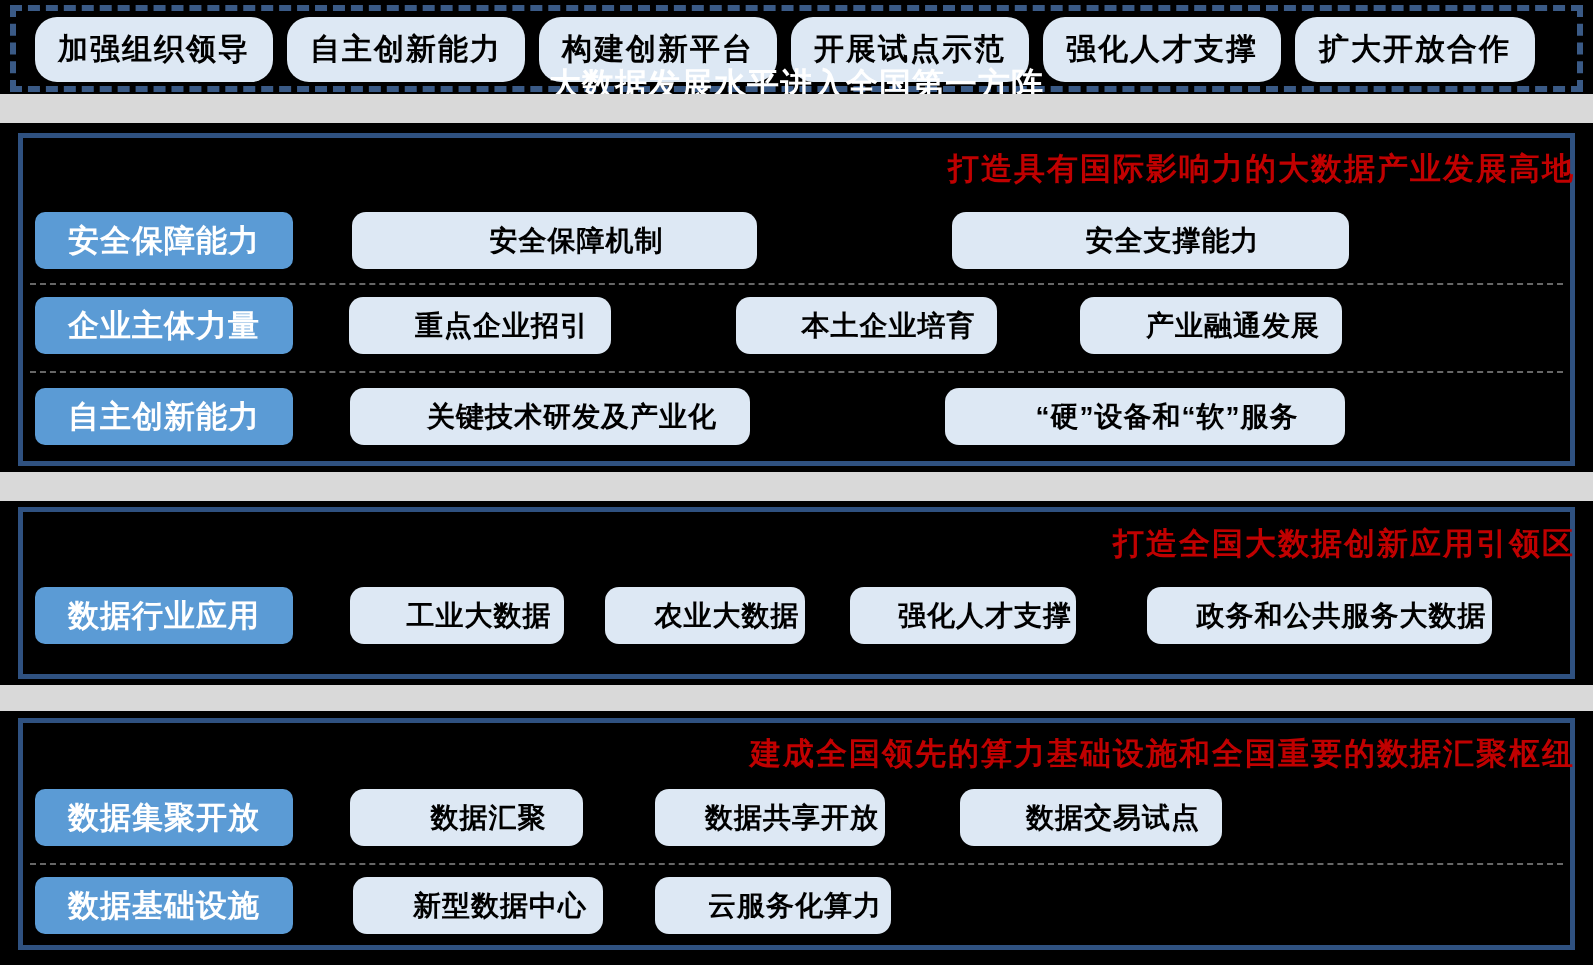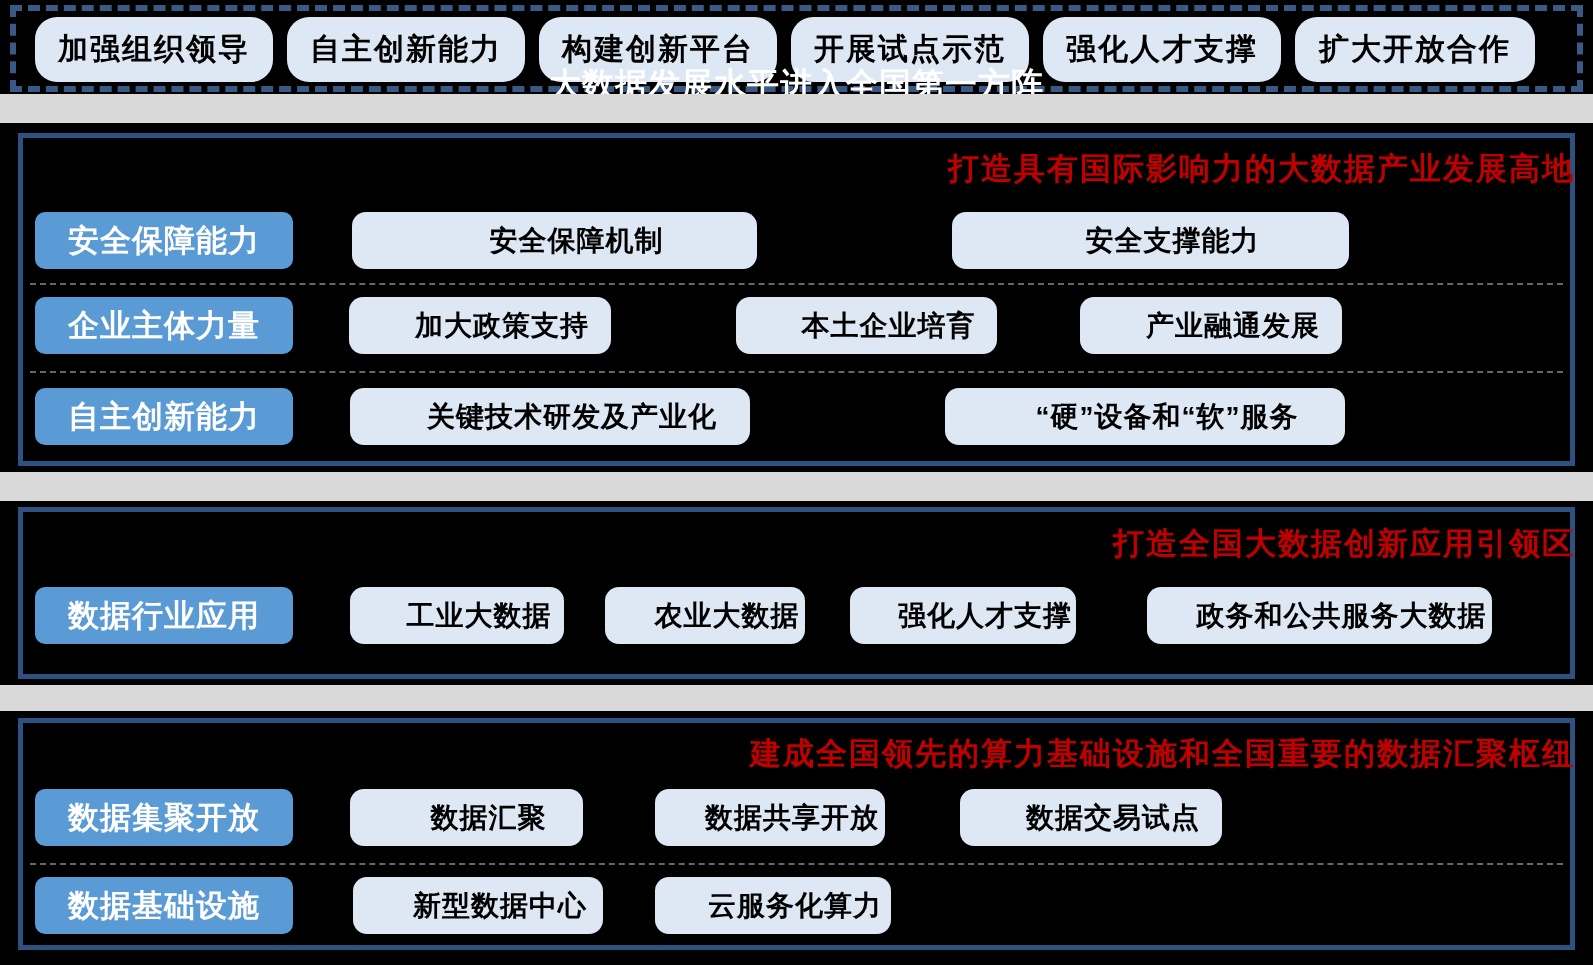--- a/index.html
+++ b/index.html
@@ -113,21 +113,21 @@
 <div class="abs ptitle" id="st1">打造具有国际影响力的大数据产业发展高地</div>
 <div class="abs ptitle" id="st2">打造全国大数据创新应用引领区</div>
 <div class="abs ptitle" id="st3">建成全国领先的算力基础设施和全国重要的数据汇聚枢纽</div>
 
 <div class="abs cat" id="lb1">安全保障能力</div>
 <div class="abs item" id="i11a">安全保障机制</div>
 <div class="abs item" id="i11b">安全支撑能力</div>
 <div class="abs sep" id="sep1"></div>
 
 <div class="abs cat" id="lb2">企业主体力量</div>
-<div class="abs item" id="i12a">加大政策支持</div>
+<div class="abs item" id="i12a">重点企业招引</div>
 <div class="abs item" id="i12b">本土企业培育</div>
 <div class="abs item" id="i12c">产业融通发展</div>
 <div class="abs sep" id="sep2"></div>
 
 <div class="abs cat" id="lb3">自主创新能力</div>
 <div class="abs item" id="i13a">关键技术研发及产业化</div>
 <div class="abs item" id="i13b">“硬”设备和“软”服务</div>
 
 <div class="abs cat" id="lb4">数据行业应用</div>
 <div class="abs item" id="i21a">工业大数据</div>

